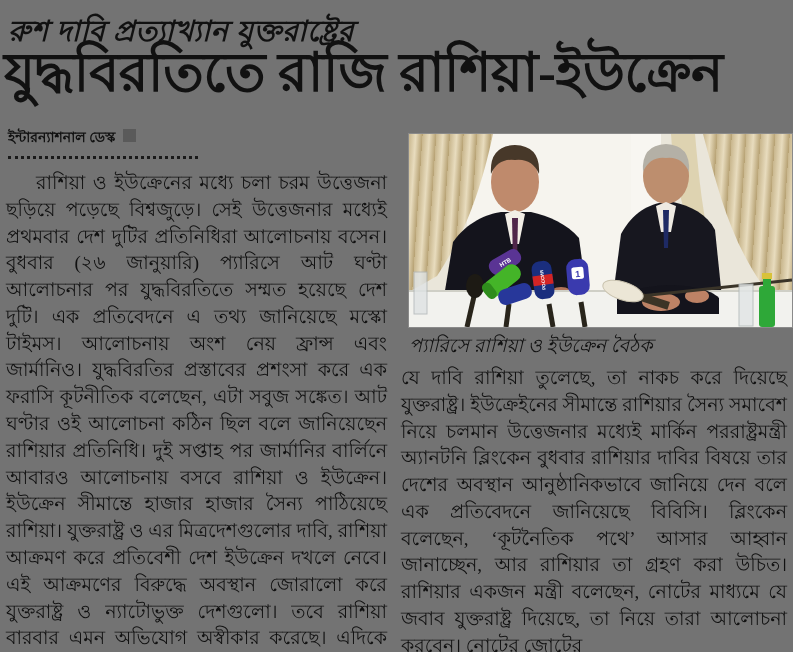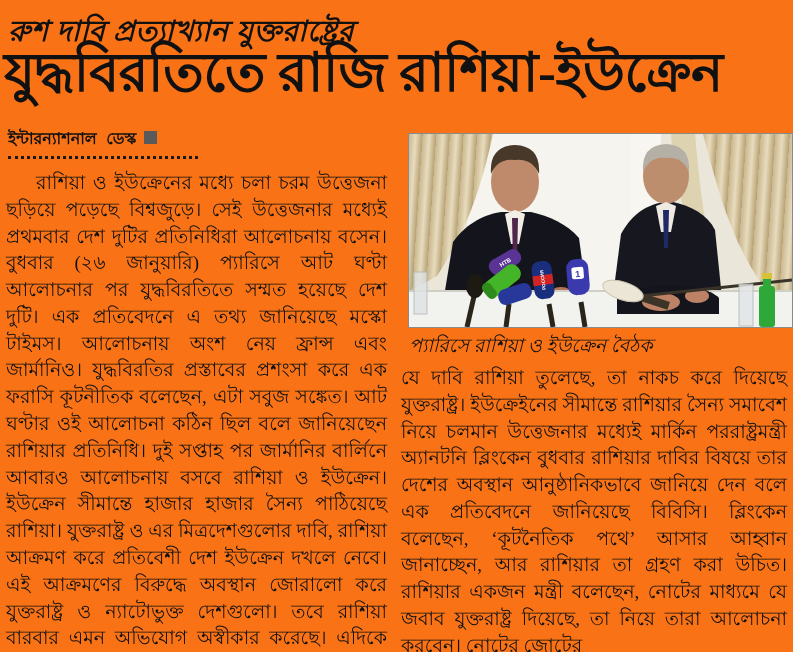--- a/index.html
+++ b/index.html
@@ -1,22 +1,22 @@
 <!DOCTYPE html>
 <html><head>
 <meta charset="utf-8">
 <style>
   html,body{margin:0;padding:0;background:#ffffff;}
-  #page{position:relative;width:793px;height:652px;background:#f97316;overflow:hidden;
+  #page{position:relative;width:793px;height:652px;background:#737373;overflow:hidden;
         font-family:"Liberation Serif",serif;color:#111;}
   .kicker{position:absolute;left:8px;top:8px;font-size:29px;font-weight:bold;font-style:italic;
           letter-spacing:0.5px;white-space:nowrap;}
   .headline{position:absolute;left:4px;top:44px;font-size:54px;font-weight:bold;line-height:1.1;
             letter-spacing:-0.5px;white-space:nowrap;}
-  .byline-row{position:absolute;left:8px;top:126px;font-size:16px;font-weight:bold;font-family:Liberation Mono, monospace;}
+  .byline-row{position:absolute;left:8px;top:126px;font-size:14px;font-weight:bold;}
   .byline-square{display:inline-block;width:13px;height:13px;background:#5a5a5a;margin-left:8px;}
   .dotted-rule{position:absolute;left:8px;top:150px;width:190px;height:6px;
                border-bottom:3px dotted #1a1a1a;}
   .col{position:absolute;font-size:19px;line-height:1.41;text-align:justify;}
   .col-left{left:6px;top:170px;width:381px;height:462px;}
   .col-left p{margin:0;text-indent:30px;}
   .col-right{left:397px;top:361px;width:394px;height:282px;}
   .col-right p{margin:4px;}
   .jump-line{text-align:right;font-weight:bold;font-size:20px;margin-top:2px;padding-right:4px;}
   .jump-line .bullet{font-size:16px;vertical-align:2px;margin-right:6px;}

